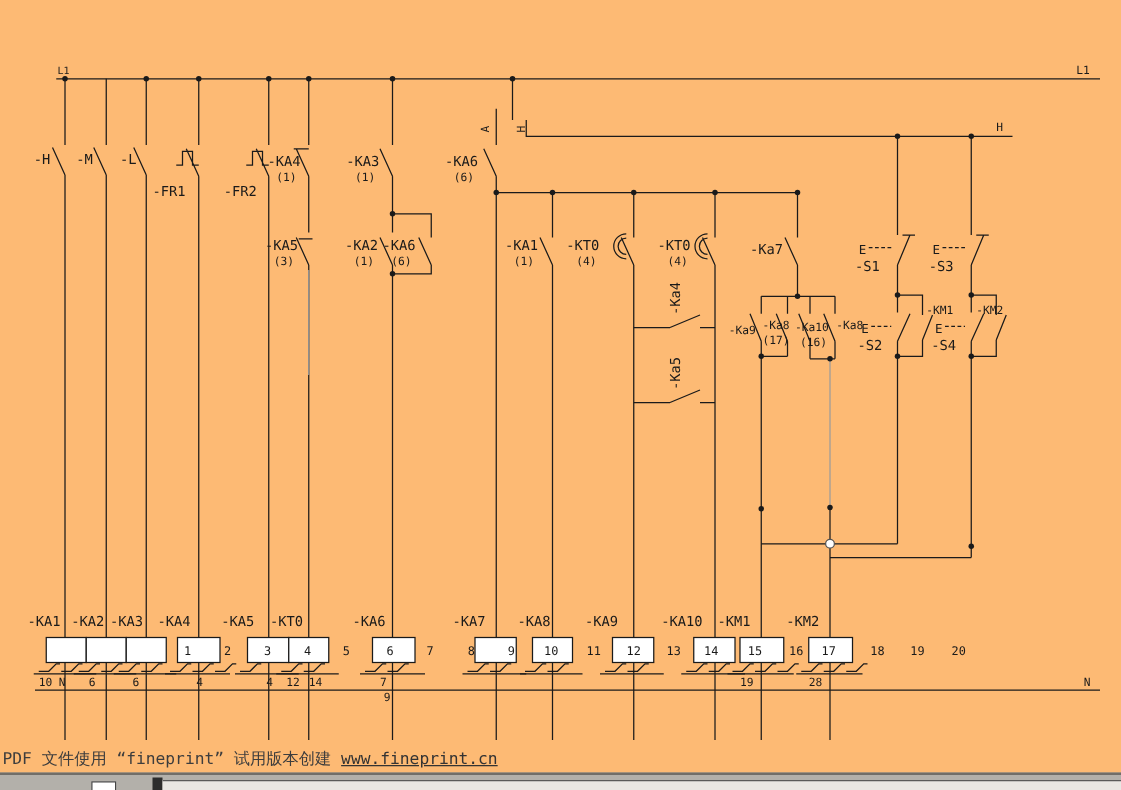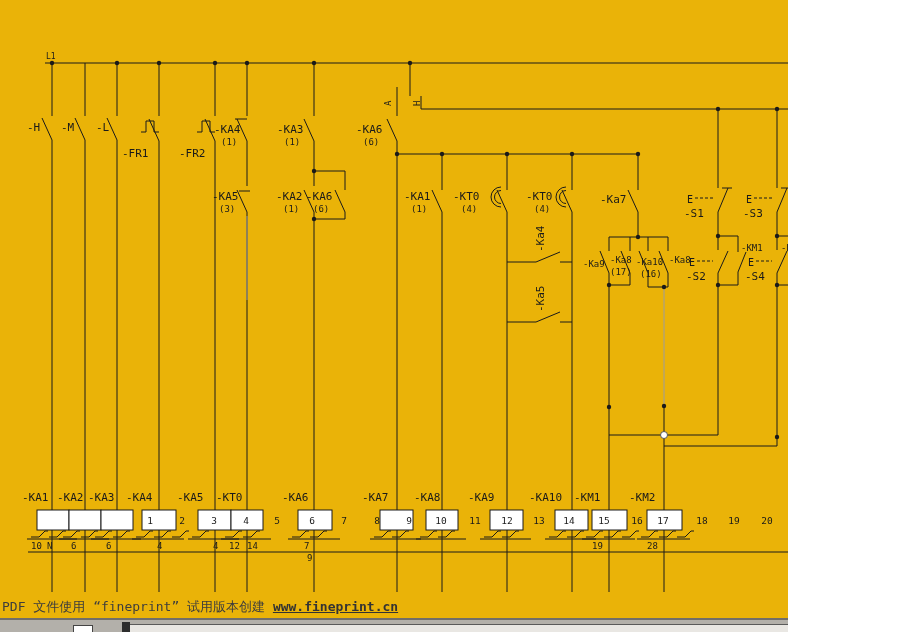--- a/index.html
+++ b/index.html
@@ -1,30 +1,30 @@
 <!DOCTYPE html>
 <html><head>
 <meta charset="utf-8">
 <style>
   html,body{margin:0;padding:0;background:#fff;}
-  .stage{position:relative;width:788px;height:632px;background:#eab308;overflow:hidden;
+  .stage{position:relative;width:897px;height:632px;background:#fdba74;overflow:hidden;
          font-family:"DejaVu Sans Mono", monospace;}
   svg{position:absolute;left:0;top:0;}
   svg path, svg line{stroke:#1a1a1a;stroke-width:1;fill:none;}
   svg path.gray{stroke:#9c9c9c;}
   svg path.dashed{stroke-dasharray:3,2;}
   svg rect.coil{fill:#ffffff;stroke:#1a1a1a;stroke-width:1;}
   svg circle.dot{fill:#1a1a1a;stroke:none;}
   svg circle.jump{fill:#ffffff;stroke:#555;stroke-width:1;}
   svg text{fill:#1a1a1a;font-family:"DejaVu Sans Mono", monospace;}
   .t11{font-size:11px;} .t10{font-size:10px;} .t9{font-size:9px;}
   .t95{font-size:9.5px;} .t8{font-size:8px;}
   .watermark{position:absolute;left:2px;top:598px;width:893px;font-size:13px;color:#3d3d3d;
              font-family:"DejaVu Sans Mono", monospace;white-space:nowrap;}
-  .watermark a{color:#333;text-decoration:underline;cursor:pointer;font-weight:bold;}
+  .watermark a{color:#333;text-decoration:underline;cursor:pointer;}
   .taskbar{position:absolute;left:0;top:618px;width:897px;height:14px;background:#b3b0aa;
            border-top:2px solid #716e69;box-sizing:border-box;}
   .tb-white{position:absolute;left:73px;top:5px;width:18px;height:8px;background:#ffffff;border:1px solid #444;}
   .tb-dark{position:absolute;left:122px;top:2px;width:8px;height:12px;background:#2d2d2d;}
   .tb-strip{position:absolute;left:130px;top:4px;width:767px;height:10px;background:#e9e7e3;border-top:1px solid #5a5a5a;}
 </style>
 </head>
 <body>
 
 <div class="stage">

